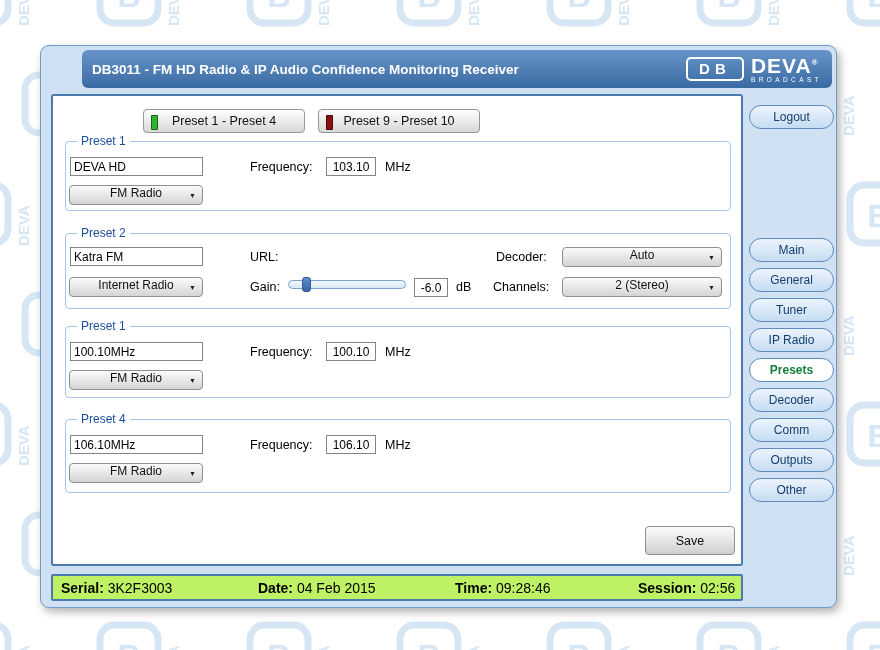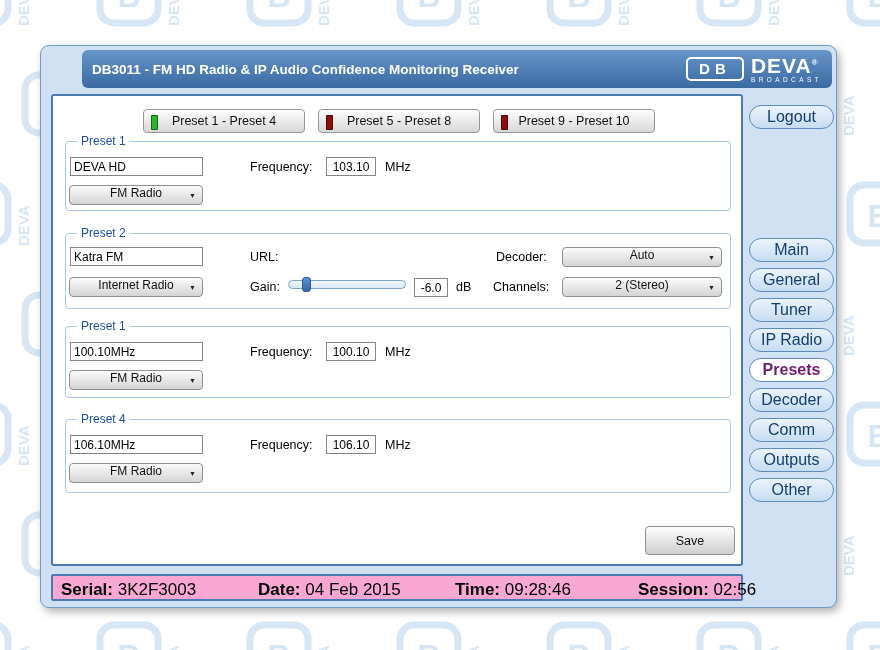--- a/index.html
+++ b/index.html
@@ -66,29 +66,29 @@
     border-radius:3px;background:linear-gradient(#5e8ecb,#3766a8);cursor:pointer;}
   .gain-input{left:348px;top:44px;width:34px;text-align:center;}
   .lbl-db{left:390px;top:46px;}
   .lbl-channels{left:427px;top:46px;}
   .channels-dd{left:496px;top:43px;width:160px;}
   
   .save-btn{position:absolute;left:592px;top:430px;width:88px;height:27px;
     background:linear-gradient(#fdfdfd,#cfcfcf);border:1px solid #8f8f8f;border-radius:4px;
     font-size:12.5px;color:#111;display:flex;align-items:center;justify-content:center;cursor:pointer;}
   
-  .statusbar{position:absolute;left:10px;top:528px;width:692px;height:27px;background:#f9a8d4;
-    border:2px solid #4a7ab0;border-radius:2px;box-sizing:border-box;font-size:17px;color:#000;padding-left:43px;}
+  .statusbar{position:absolute;left:10px;top:528px;width:692px;height:27px;background:#bef264;
+    border:2px solid #4a7ab0;border-radius:2px;box-sizing:border-box;font-size:14px;color:#000;padding-left:43px;}
   .st{position:absolute;top:4px;white-space:nowrap;}
   .st b{font-weight:bold;}
   
   .sb-btn{position:absolute;left:708px;width:85px;height:24px;border:1px solid #5d8bbd;
-    border-radius:12px;background:linear-gradient(#ecf4fc,#c6dcf2);color:#153e6e;font-size:16px;
+    border-radius:12px;background:linear-gradient(#ecf4fc,#c6dcf2);color:#153e6e;font-size:12px;
     display:flex;align-items:center;justify-content:center;cursor:pointer;box-sizing:border-box;}
-  .sb-btn.active{background:#fff;font-weight:bold;color:#701a75;}
+  .sb-btn.active{background:#fff;font-weight:bold;color:#15803d;}
 </style>
 </head>
 <body>
 
 <div id="watermark">
     <div class="wm-tile" style="left: -55px; top: -40px;">
   <svg width="96" height="72" viewBox="0 0 96 72" xmlns="http://www.w3.org/2000/svg">
     <rect x="5" y="5" width="58" height="58" rx="14" fill="none" stroke="#d6e6f5" stroke-width="7"></rect>
     <text x="34" y="47" font-size="32" font-weight="bold" fill="#d6e6f5" text-anchor="middle" font-family="Liberation Sans, sans-serif">B</text>
     <text x="84" y="66" font-size="15" font-weight="bold" fill="#d6e6f5" text-anchor="start" transform="rotate(-90 84 66)" font-family="Liberation Sans, sans-serif">DEVA</text>
@@ -426,24 +426,20 @@
 
   <div class="main">
 
     <div class="tabs">
       <div class="tab">
         <span class="led" style="background: rgb(47, 181, 47);"></span>
         <span>Preset 1 - Preset 4</span>
       </div>
       <div class="tab">
         <span class="led" style="background: rgb(138, 16, 16);"></span>
-        <span>Preset 5 - Preset 8</span>
-      </div>
-      <div class="tab">
-        <span class="led" style="background: rgb(138, 16, 16);"></span>
         <span>Preset 9 - Preset 10</span>
       </div>
     </div>
 
     <div class="fs" id="fs1">
       <span class="legend">Preset 1</span>
       <input class="txt name-input" value="DEVA HD" style="">
       <span class="flabel lbl-freq">Frequency:</span>
       <input class="txt freq-input" value="103.10" style="">
       <span class="flabel lbl-unit">MHz</span>

